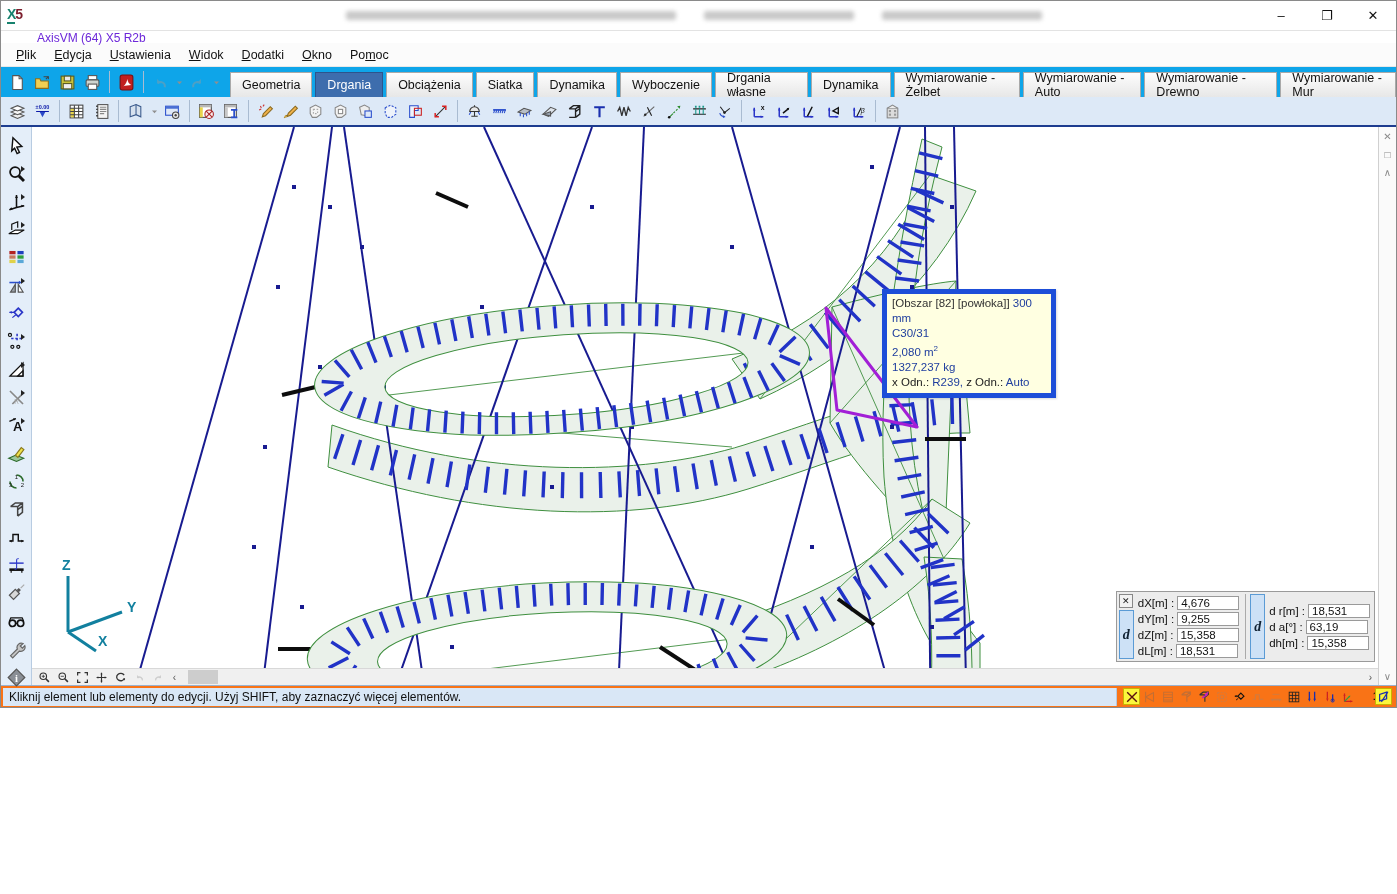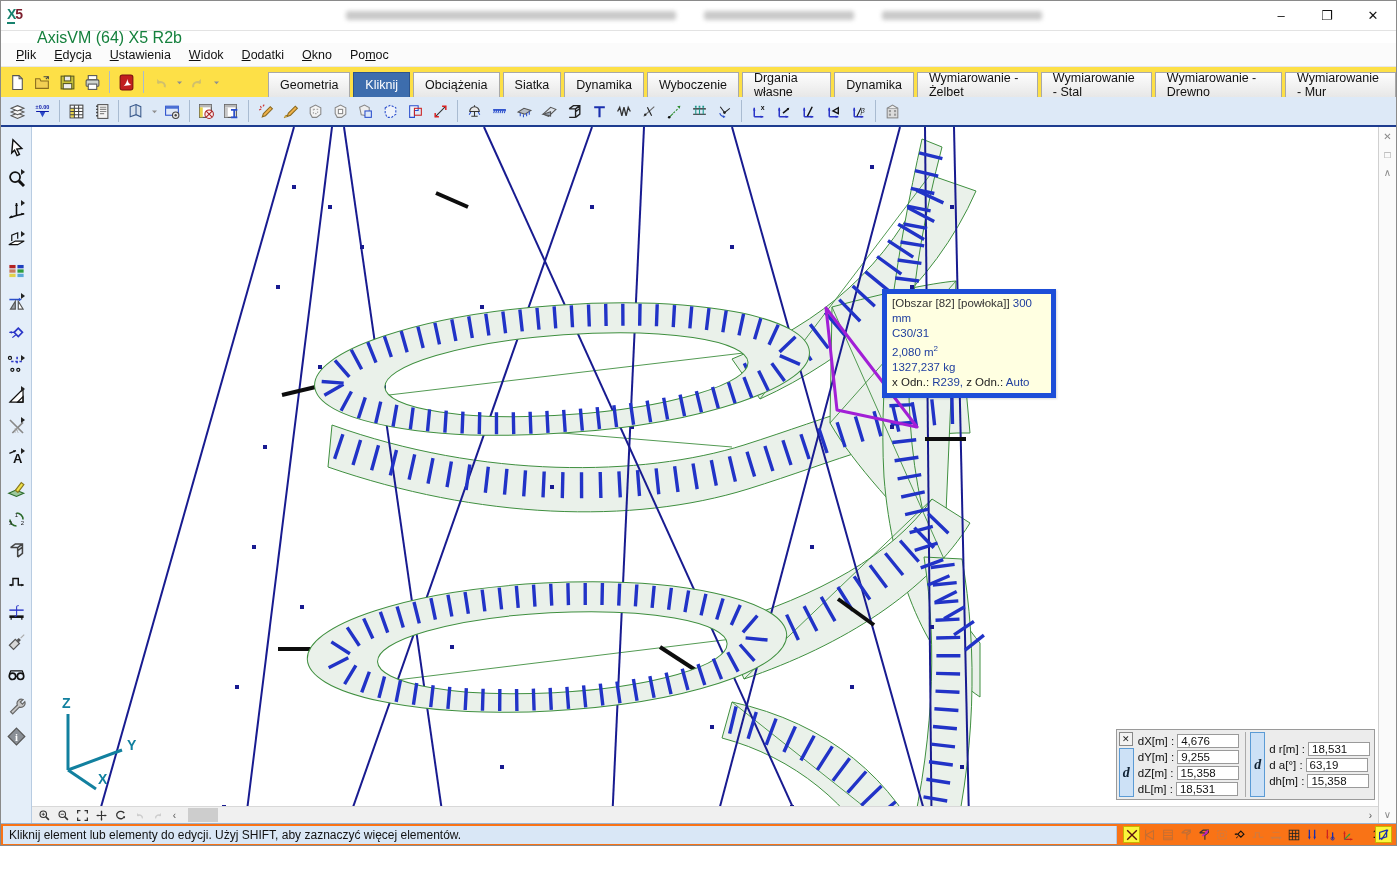--- a/index.html
+++ b/index.html
@@ -1,36 +1,36 @@
 <!DOCTYPE html>
 <html><head>
 <meta charset="utf-8">
 <style>
   * { margin:0; padding:0; box-sizing:border-box; }
   html,body { width:1397px; height:894px; font-family:"Liberation Sans",sans-serif; background:#fff; overflow:hidden; }
-  .app { width:1397px; height:846px; display:flex; flex-direction:column; border:1px solid #8a8a8a; }
+  .app { width:1397px; height:708px; display:flex; flex-direction:column; border:1px solid #8a8a8a; }
 
   
   .titlebar { height:30px; background:#fff; display:flex; align-items:center; position:relative; border-bottom:1px solid #e3e3e3; }
   .logo { width:26px; height:20px; margin-left:6px; font-weight:bold; font-size:14px; letter-spacing:-1px; }
   .logo .lx { color:#17826e; border-bottom:2px solid #17826e; }
   .logo .l5 { color:#7d1f2e; }
-  .wtitle { font-size:16px; color:#15803d; margin-left:4px;margin-top:44px; }
+  .wtitle { font-size:12px; color:#6d28d9; margin-left:4px;margin-top:44px; }
   .redact { position:absolute; left:345px; top:10px; display:flex; gap:28px; filter:blur(2px); opacity:.55; }
   .redact i { display:block; height:9px; background:#9d9d9d; border-radius:2px; }
   .wctrls { margin-left:auto; display:flex; height:30px; }
   .wbtn { width:46px; height:30px; display:flex; align-items:center; justify-content:center; font-size:13px; color:#111; cursor:default; }
 
   
   .menubar { height:24px; background:#fbfbfb; display:flex; align-items:center; padding-left:6px; border-bottom:1px solid #e8e8e8;margin-top:12px; }
   .menuitem { font-size:12.5px; color:#111; padding:3px 9px; cursor:default; }
   .menuitem u { text-decoration:underline; }
 
   
-  .row1 { height:30px; background:#fde047; display:flex; align-items:flex-end;gap:38px; }
+  .row1 { height:30px; background:#0ea5e9; display:flex; align-items:flex-end; }
   .filebar { display:flex; align-items:center; height:30px; padding-left:4px; }
   .row2 { height:30px; background:#dde9f7; display:flex; align-items:center; padding-left:4px; border-bottom:2px solid #1d3c8f; }
   .tbtn { width:25px; height:24px; display:flex; align-items:center; justify-content:center; border:1px solid transparent; border-radius:2px; position:relative; }
   .tbtn svg { width:17px; height:17px; }
   .tbtn.dis { opacity:.45; }
   .caret { width:12px; height:24px; display:flex; align-items:center; justify-content:center; }
   .caret svg { width:9px; height:9px; }
   .sep { width:1px; height:22px; background:#a9bbd1; margin:0 4px; }
 
   
@@ -185,29 +185,29 @@
           </svg>
         </span>
         <span class="caret dis">
           <svg viewBox="0 0 16 16">
             <path d="M3.5 6l4.5 5 4.5-5z" fill="#8f8f8f"></path>
           </svg>
         </span>
       </div>
     <div class="tabs" id="tabs">
         <div class="tab">Geometria</div>
-        <div class="tab active">Kliknij</div>
+        <div class="tab active">Drgania</div>
         <div class="tab">Obciążenia</div>
         <div class="tab">Siatka</div>
         <div class="tab">Dynamika</div>
         <div class="tab">Wyboczenie</div>
         <div class="tab">Drgania własne</div>
         <div class="tab">Dynamika</div>
         <div class="tab">Wymiarowanie - Żelbet</div>
-        <div class="tab">Wymiarowanie - Stal</div>
+        <div class="tab">Wymiarowanie - Auto</div>
         <div class="tab">Wymiarowanie - Drewno</div>
         <div class="tab">Wymiarowanie - Mur</div>
       </div>
   </div>
 
   <div class="row2" id="toolbar2">
       <span class="tbtn">
         <svg viewBox="0 0 16 16">
           <path d="M2 12l6-2.6 6 2.6-6 2.6z" fill="#eee" stroke="#555"></path>
           <path d="M2 8.5L8 6l6 2.5L8 11z" fill="#f6f6f6" stroke="#555"></path>

